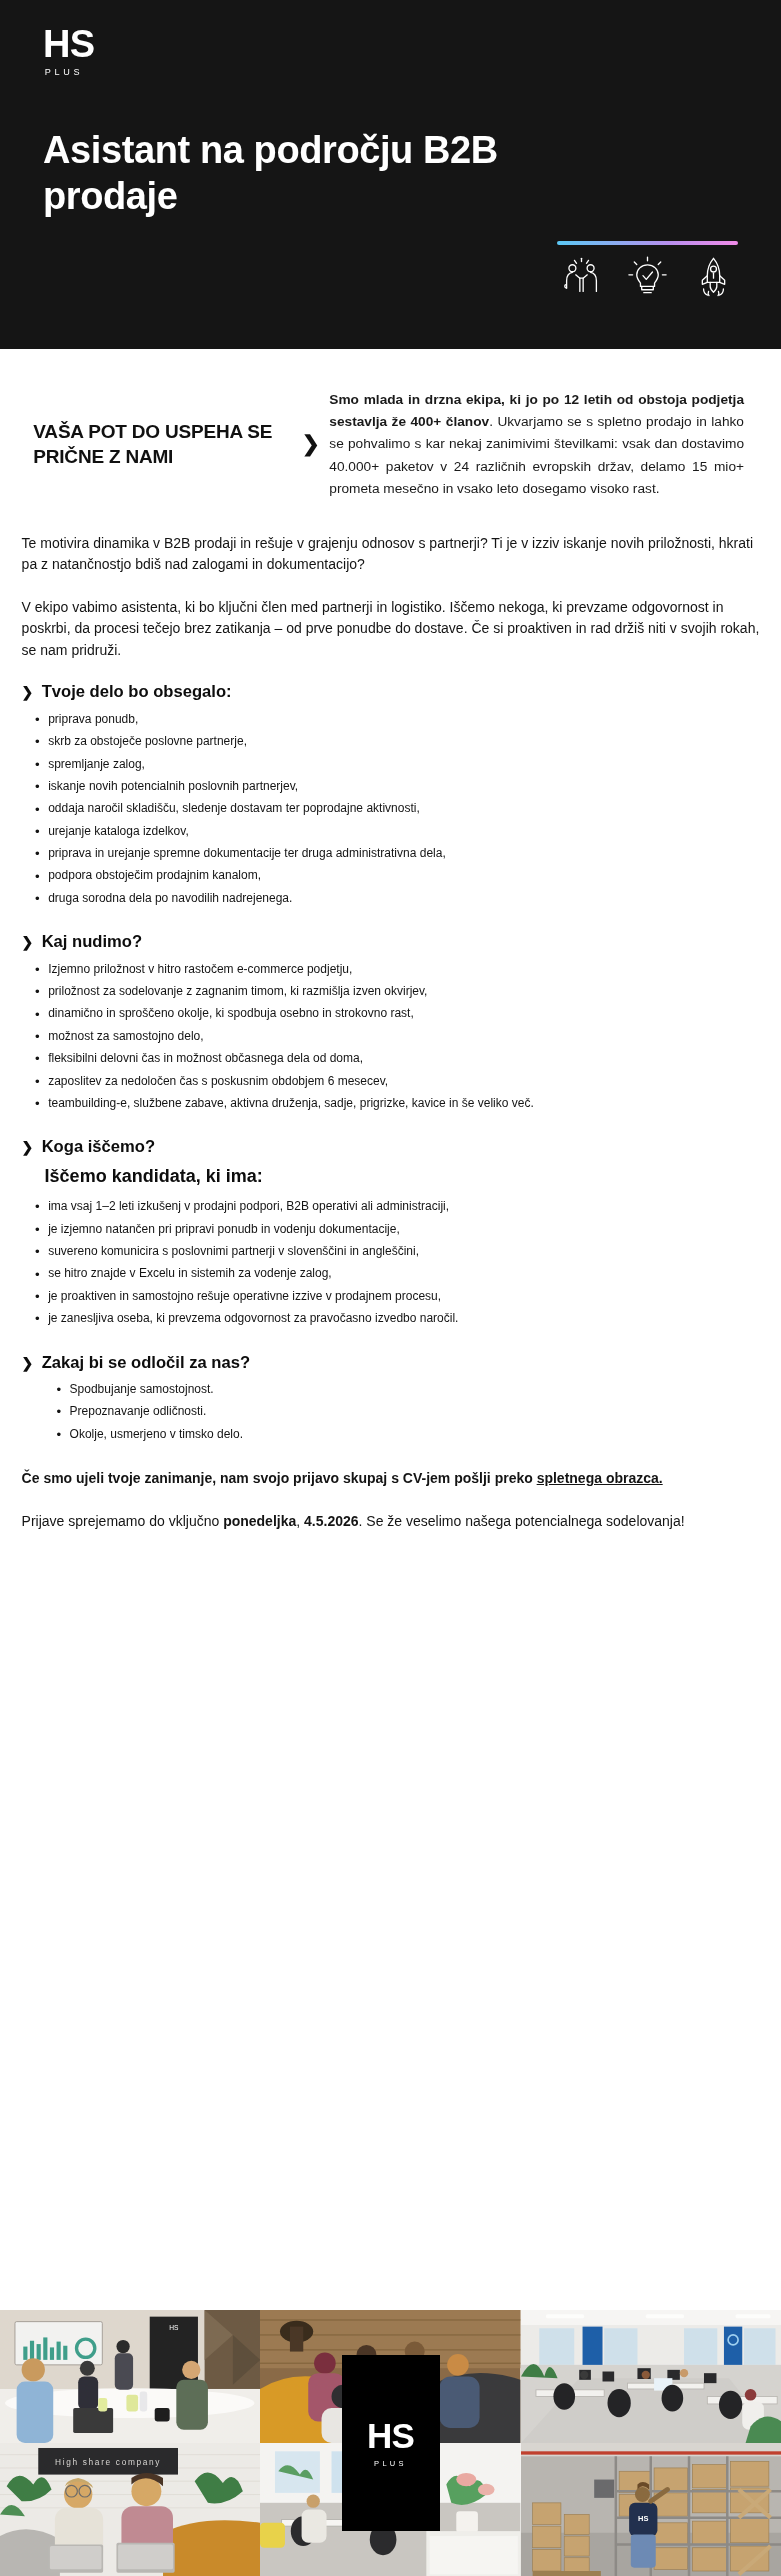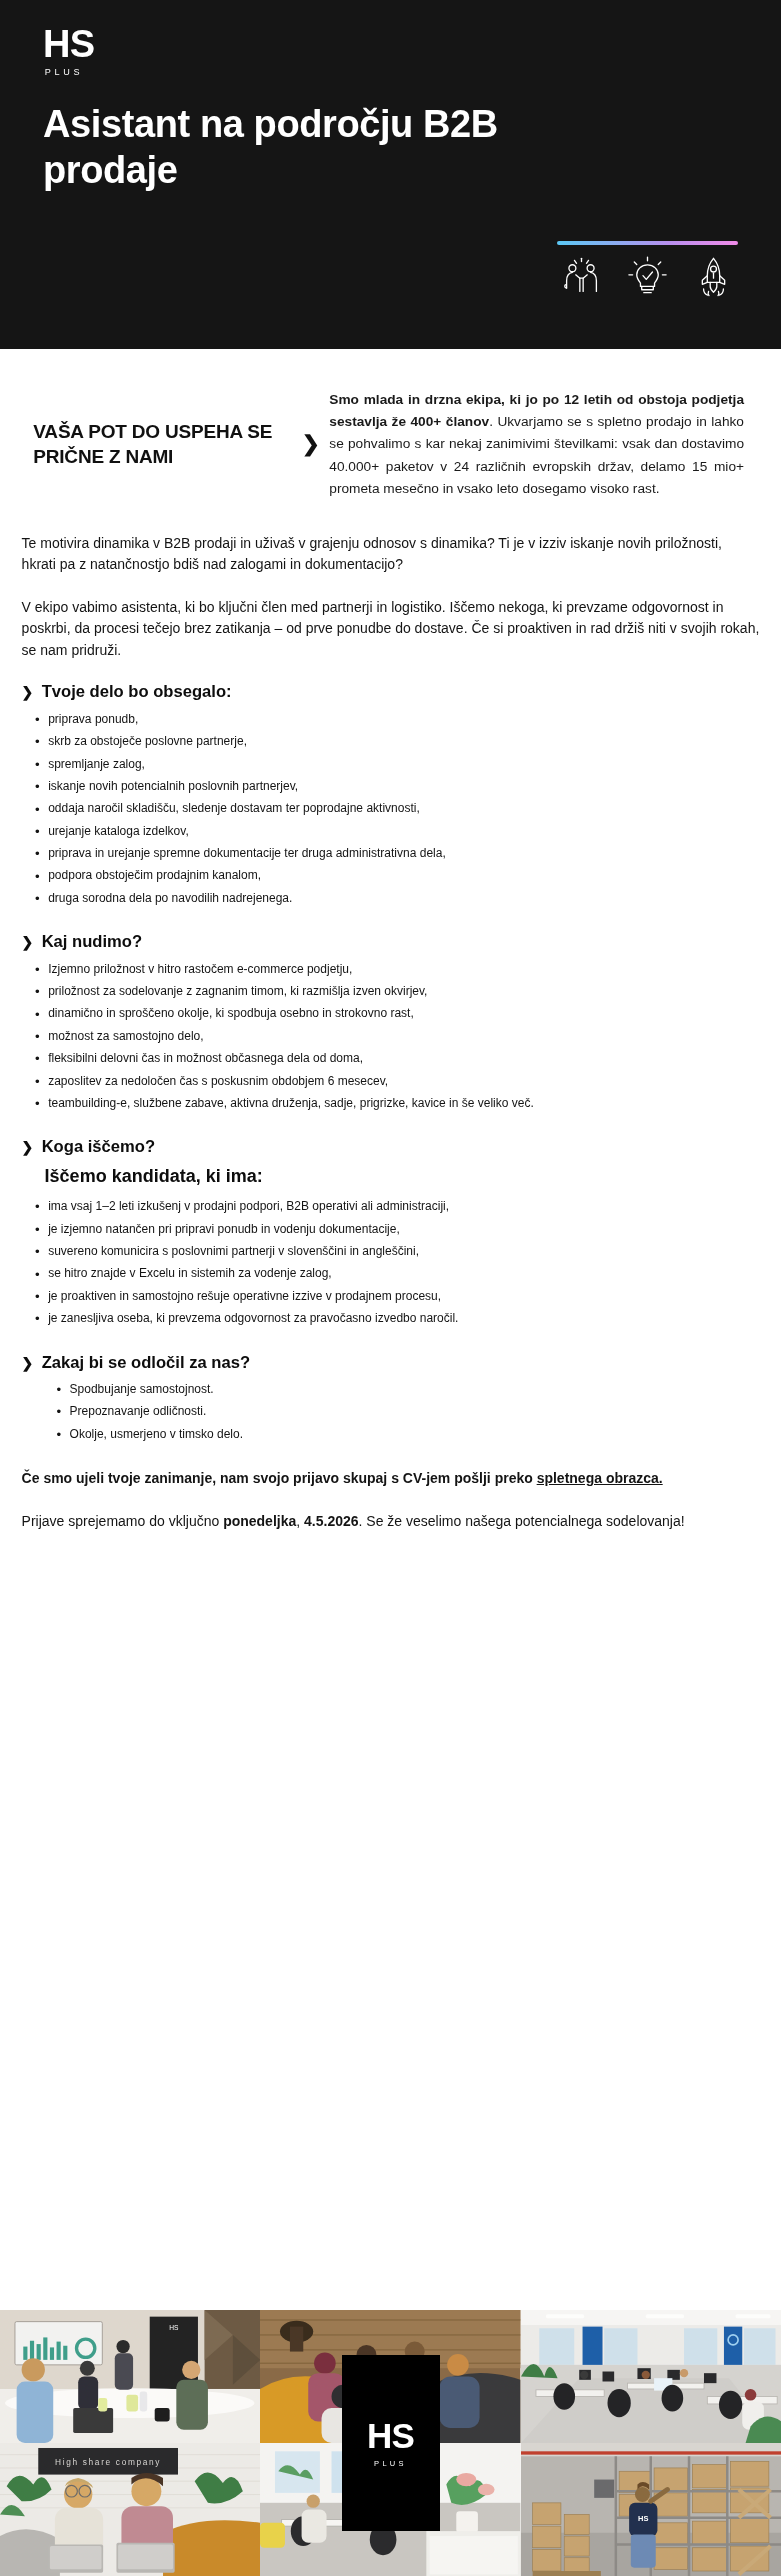--- a/index.html
+++ b/index.html
@@ -31,21 +31,21 @@
     color: #ffffff;
     font-size: 9.1px;
     font-weight: 400;
     letter-spacing: 3.7px;
     margin-top: 4.2px;
     margin-left: 1.7px;
   }
   .header-title {
     position: absolute;
     left: 43px;
-    top: 101px;
+    top: 127px;
     width: 582px;
     color: #ffffff;
     font-size: 38px;
     font-weight: 700;
     line-height: 1.22;
     letter-spacing: -0.4px;
   }
   .header-deco {
     position: absolute;
     right: 33px;
@@ -282,21 +282,21 @@
     <div class="intro-heading">VAŠA POT DO USPEHA SE PRIČNE Z NAMI</div>
   </div>
   <div class="intro-chevron">❯</div>
   <div class="intro-right">
     <b>Smo mlada in drzna ekipa, ki jo po 12 letih od obstoja podjetja sestavlja že 400+ članov</b><span>. Ukvarjamo se s spletno prodajo in lahko se pohvalimo s kar nekaj zanimivimi številkami: vsak dan dostavimo 40.000+ paketov v 24 različnih evropskih držav, delamo 15 mio+ prometa mesečno in vsako leto dosegamo visoko rast.</span>
   </div>
 </div>
 
 <div class="content">
 
-  <p class="para">Te motivira dinamika v B2B prodaji in uživaš v grajenju odnosov s dinamika? Ti je v izziv iskanje novih priložnosti, hkrati pa z natančnostjo bdiš nad zalogami in dokumentacijo?</p>
+  <p class="para">Te motivira dinamika v B2B prodaji in rešuje v grajenju odnosov s partnerji? Ti je v izziv iskanje novih priložnosti, hkrati pa z natančnostjo bdiš nad zalogami in dokumentacijo?</p>
   <p class="para">V ekipo vabimo asistenta, ki bo ključni člen med partnerji in logistiko. Iščemo nekoga, ki prevzame odgovornost in poskrbi, da procesi tečejo brez zatikanja – od prve ponudbe do dostave. Če si proaktiven in rad držiš niti v svojih rokah, se nam pridruži.</p>
 
   <div id="sections-root">
       <div class="section">
         <div class="section-head">
           <span class="chev">❯</span>
           <span>Tvoje delo bo obsegalo:</span>
         </div>
         <ul class="blist">
           <li>priprava ponudb,</li>

